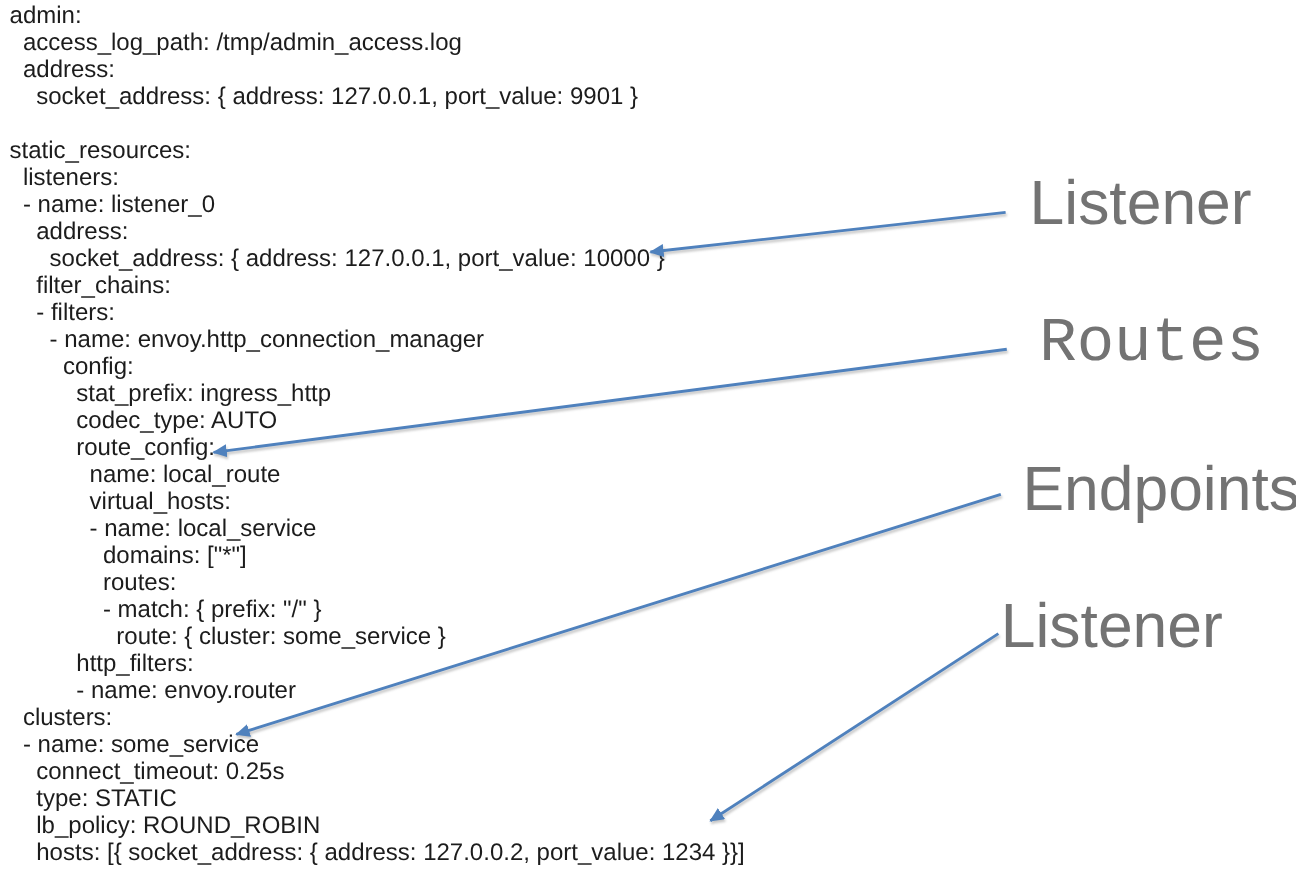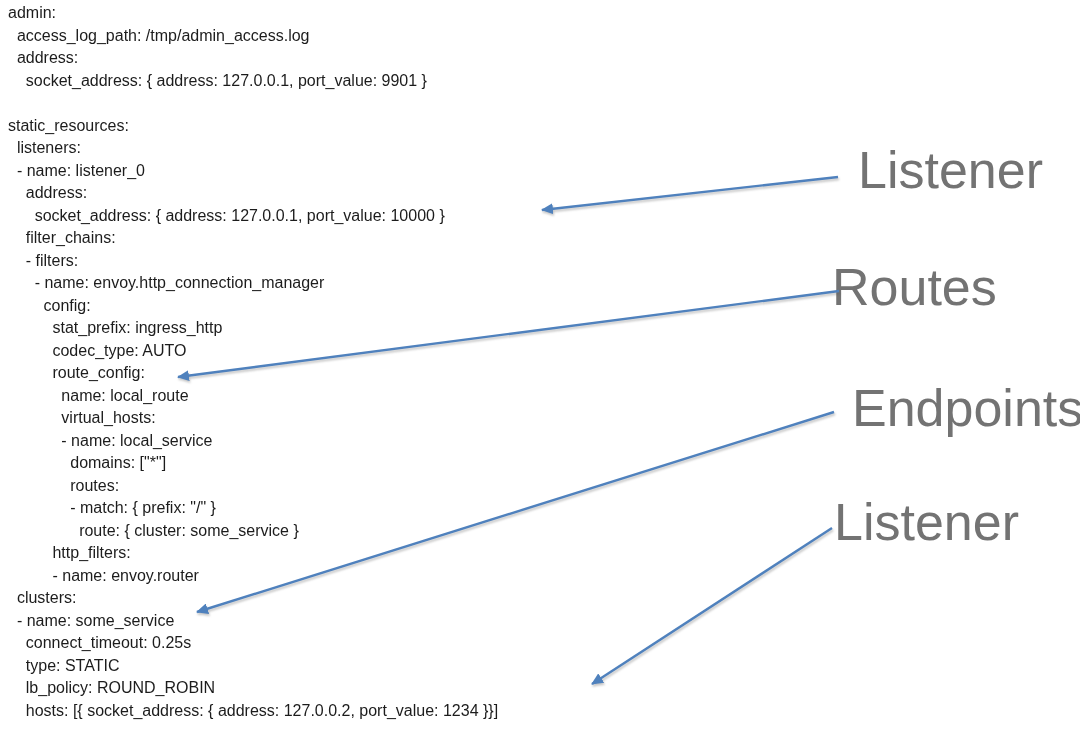--- a/index.html
+++ b/index.html
@@ -13,36 +13,36 @@
     height: 734px;
     overflow: hidden;
     font-family: "Liberation Sans", sans-serif;
   }
   .yaml-config {
     position: absolute;
     left: 8px;
     top: 2px;
     margin: 0;
     font-family: "Liberation Sans", sans-serif;
-    font-size: 16px;
+    font-size: 20px;
     line-height: 22.5px;
     color: #1c1c1c;
     white-space: pre;
     letter-spacing: 0px;
   }
   .big-label {
     position: absolute;
     font-family: "Liberation Sans", sans-serif;
     font-size: 52px;
     line-height: 52px;
     color: #737373;
     white-space: nowrap;
   }
   #label-listener  { left: 858px; top: 144px; }
-  #label-routes    { left: 832px; top: 261px; }
+  #label-routes    { left: 866px; top: 261px; font-family: Liberation Mono, monospace; }
   #label-clusters  { left: 852px; top: 382px; }
   #label-endpoints { left: 834px; top: 496px; }
   svg.arrow-layer {
     position: absolute;
     left: 0;
     top: 0;
     pointer-events: none;
   }
   .arrow-line {
     fill: none;

